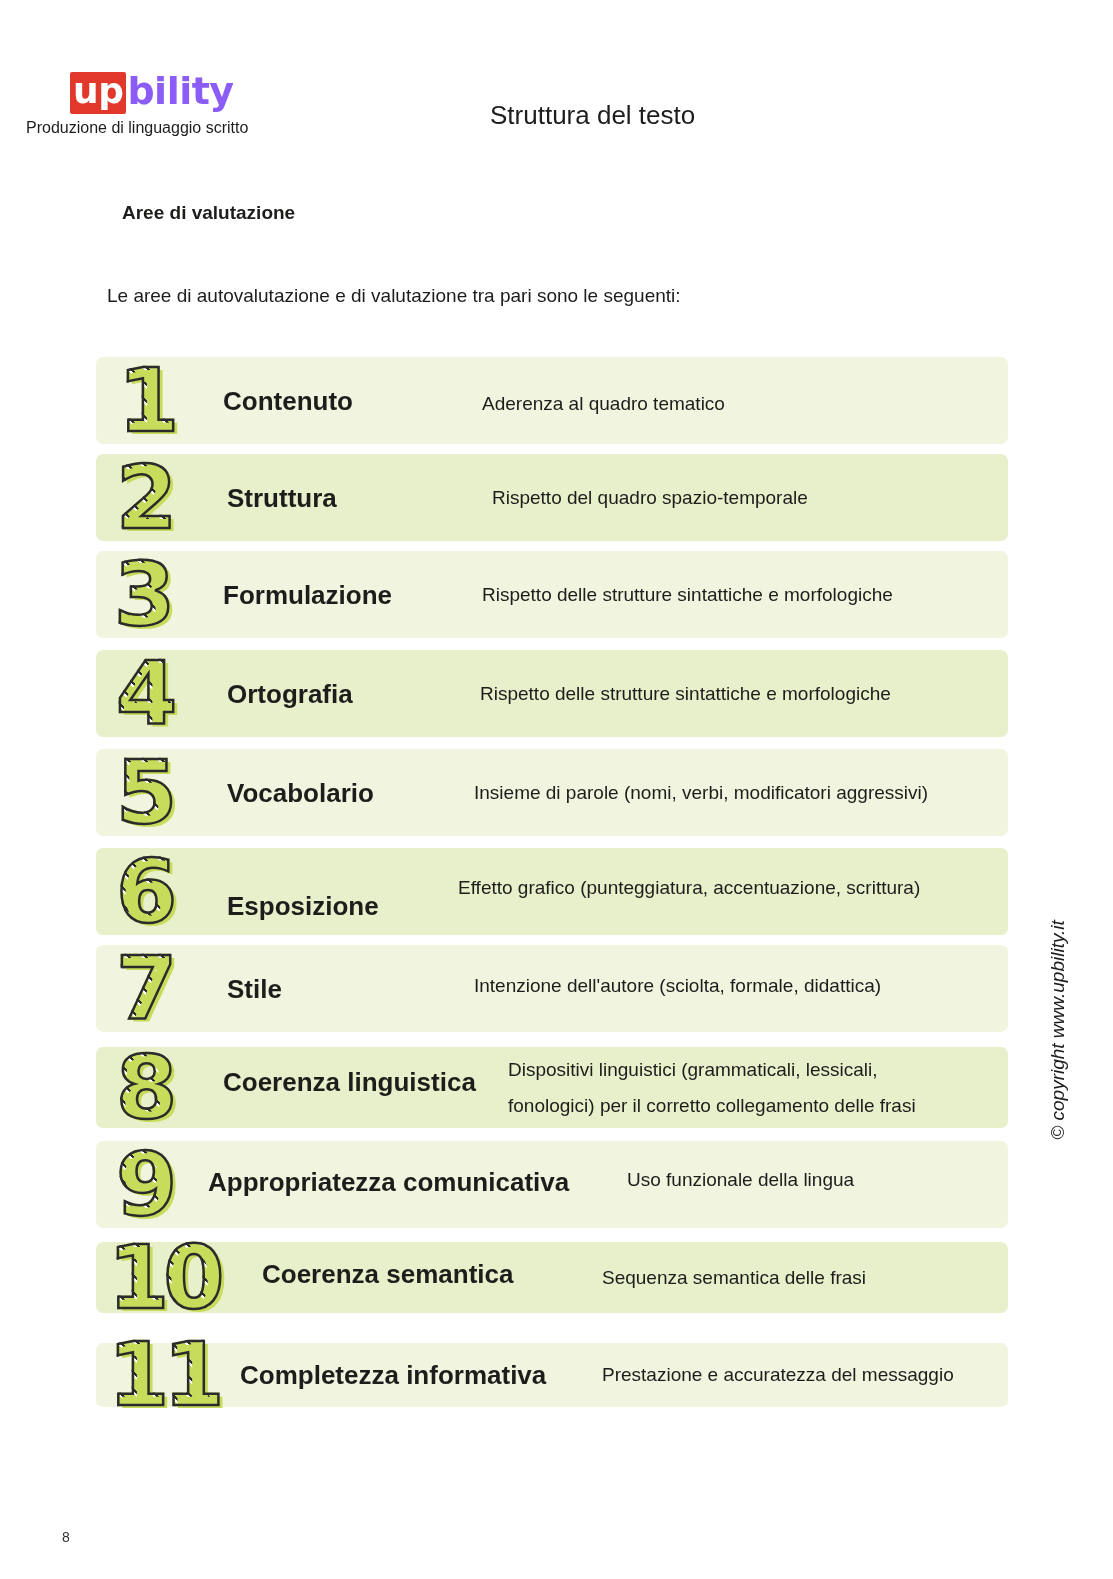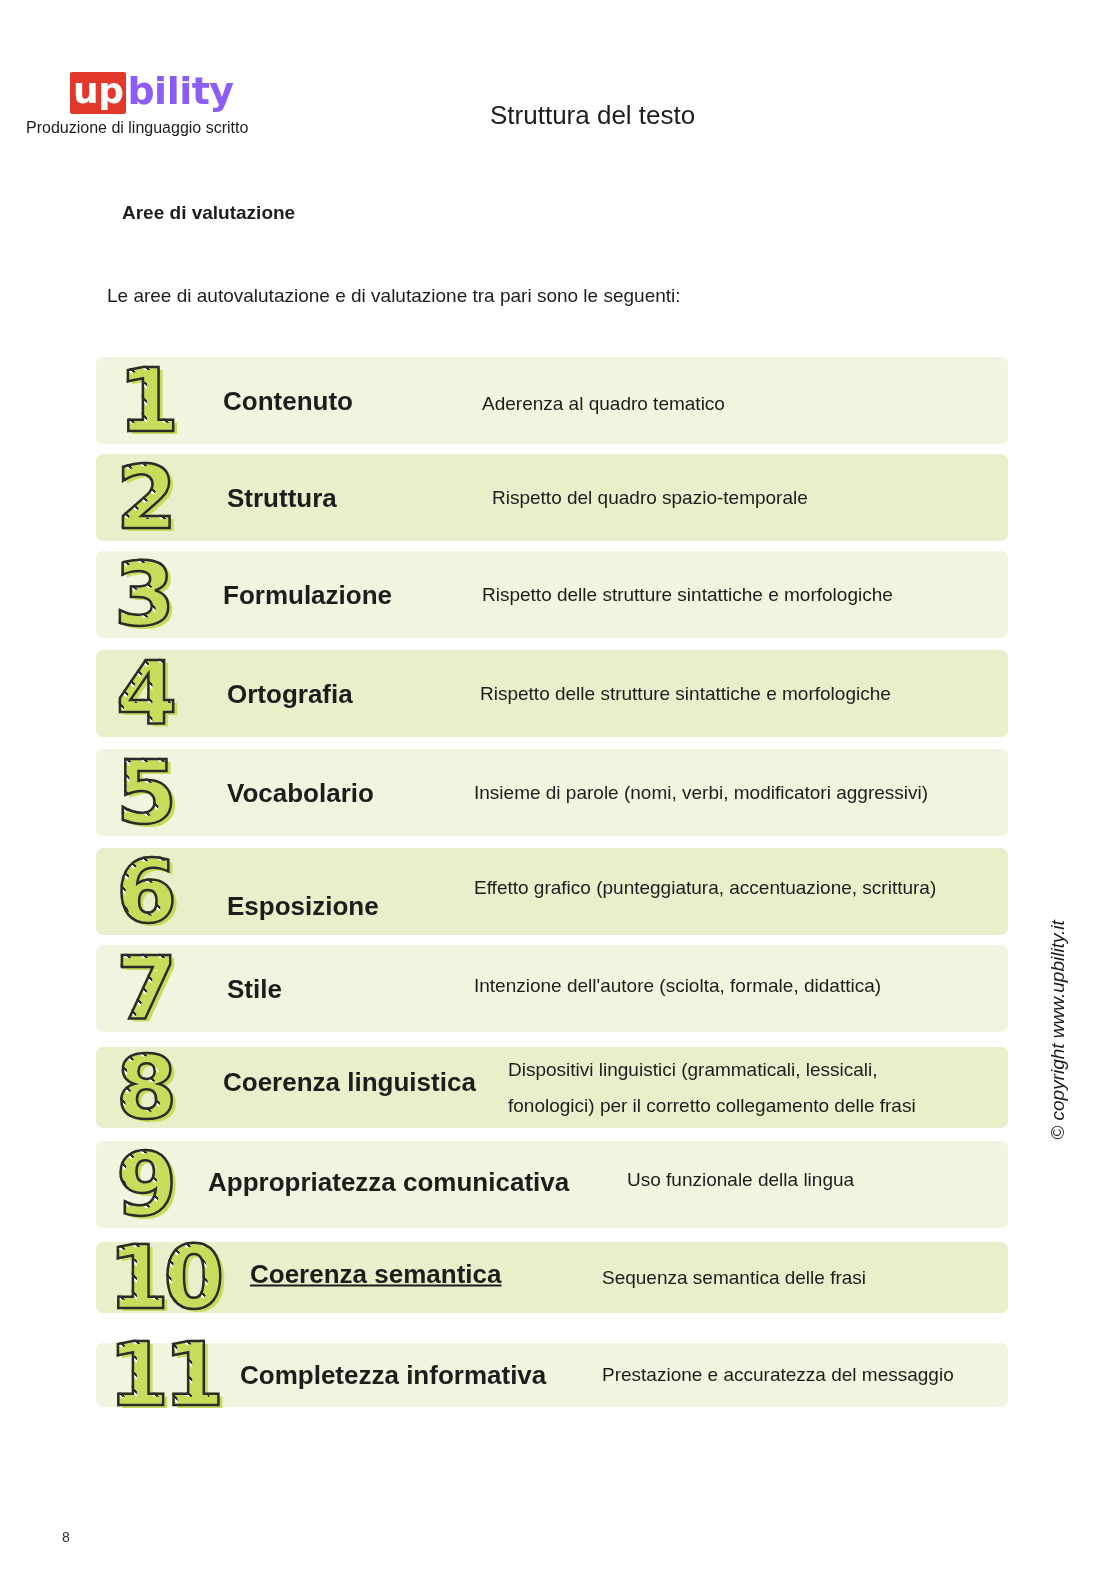--- a/index.html
+++ b/index.html
@@ -89,21 +89,21 @@
 
 <div class="row light" style="top:749px;height:87px;">
   <div class="num" style="left:20px;"><span class="num-inner">5</span></div>
   <div class="label" style="left:131px;">Vocabolario</div>
   <div class="desc" style="left:378px;">Insieme di parole (nomi, verbi, modificatori aggressivi)</div>
 </div>
 
 <div class="row dark" style="top:848px;height:87px;">
   <div class="num" style="left:20px;"><span class="num-inner">6</span></div>
   <div class="label" style="left:131px;margin-top:14px;">Esposizione</div>
-  <div class="desc" style="left:378px;margin-top:-4px;text-align:center;">Effetto grafico (punteggiatura, accentuazione, scrittura)</div>
+  <div class="desc" style="left:362px;margin-top:-4px;text-align:center;">Effetto grafico (punteggiatura, accentuazione, scrittura)</div>
 </div>
 
 <div class="row light" style="top:945px;height:87px;">
   <div class="num" style="left:20px;"><span class="num-inner">7</span></div>
   <div class="label" style="left:131px;">Stile</div>
   <div class="desc" style="left:378px;margin-top:-3px;">Intenzione dell'autore (sciolta, formale, didattica)</div>
 </div>
 
 <div class="row dark" style="top:1047px;height:81px;">
   <div class="num" style="left:20px;"><span class="num-inner">8</span></div>
@@ -115,21 +115,21 @@
 </div>
 
 <div class="row light" style="top:1141px;height:87px;">
   <div class="num" style="left:20px;"><span class="num-inner">9</span></div>
   <div class="label" style="left:112px;margin-top:-3px;text-align:right;">Appropriatezza comunicativa</div>
   <div class="desc" style="left:531px;margin-top:-5px;">Uso funzionale della lingua</div>
 </div>
 
 <div class="row dark" style="top:1242px;height:71px;">
   <div class="num" style="left:12px;"><span class="num-inner">10</span></div>
-  <div class="label" style="left:154px;margin-top:-4px;text-decoration:underline;">Coerenza semantica</div>
+  <div class="label" style="left:166px;margin-top:-4px;">Coerenza semantica</div>
   <div class="desc" style="left:506px;">Sequenza semantica delle frasi</div>
 </div>
 
 <div class="row light" style="top:1343px;height:64px;">
   <div class="num" style="left:12px;"><span class="num-inner">11</span></div>
   <div class="label" style="left:144px;">Completezza informativa</div>
   <div class="desc" style="left:506px;">Prestazione e accuratezza del messaggio</div>
 </div>
 
 <div class="copyright">© copyright www.upbility.it</div>

